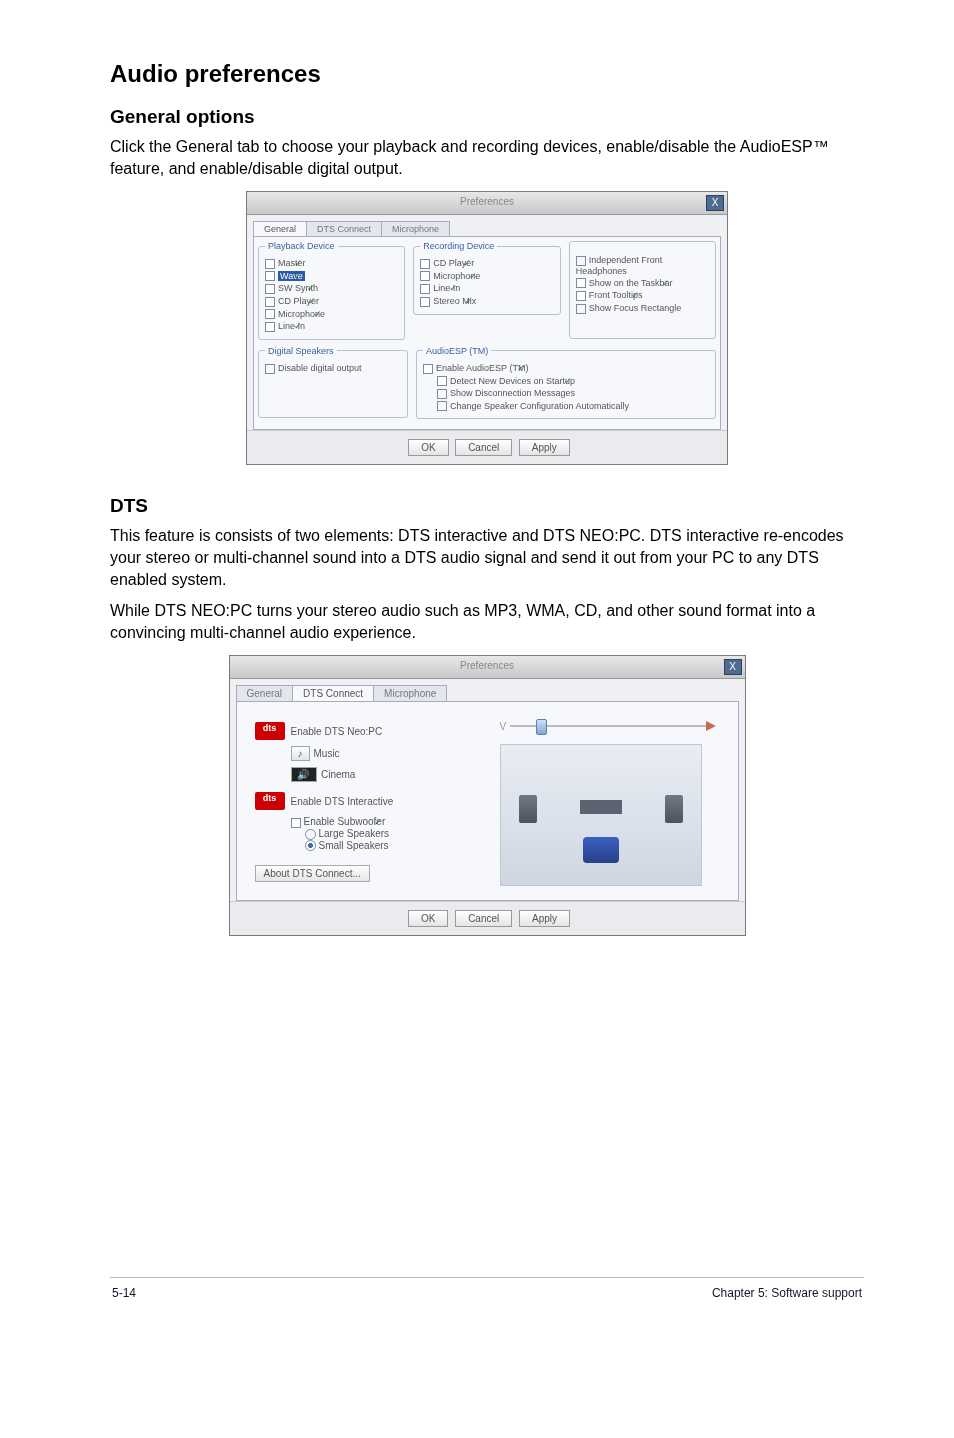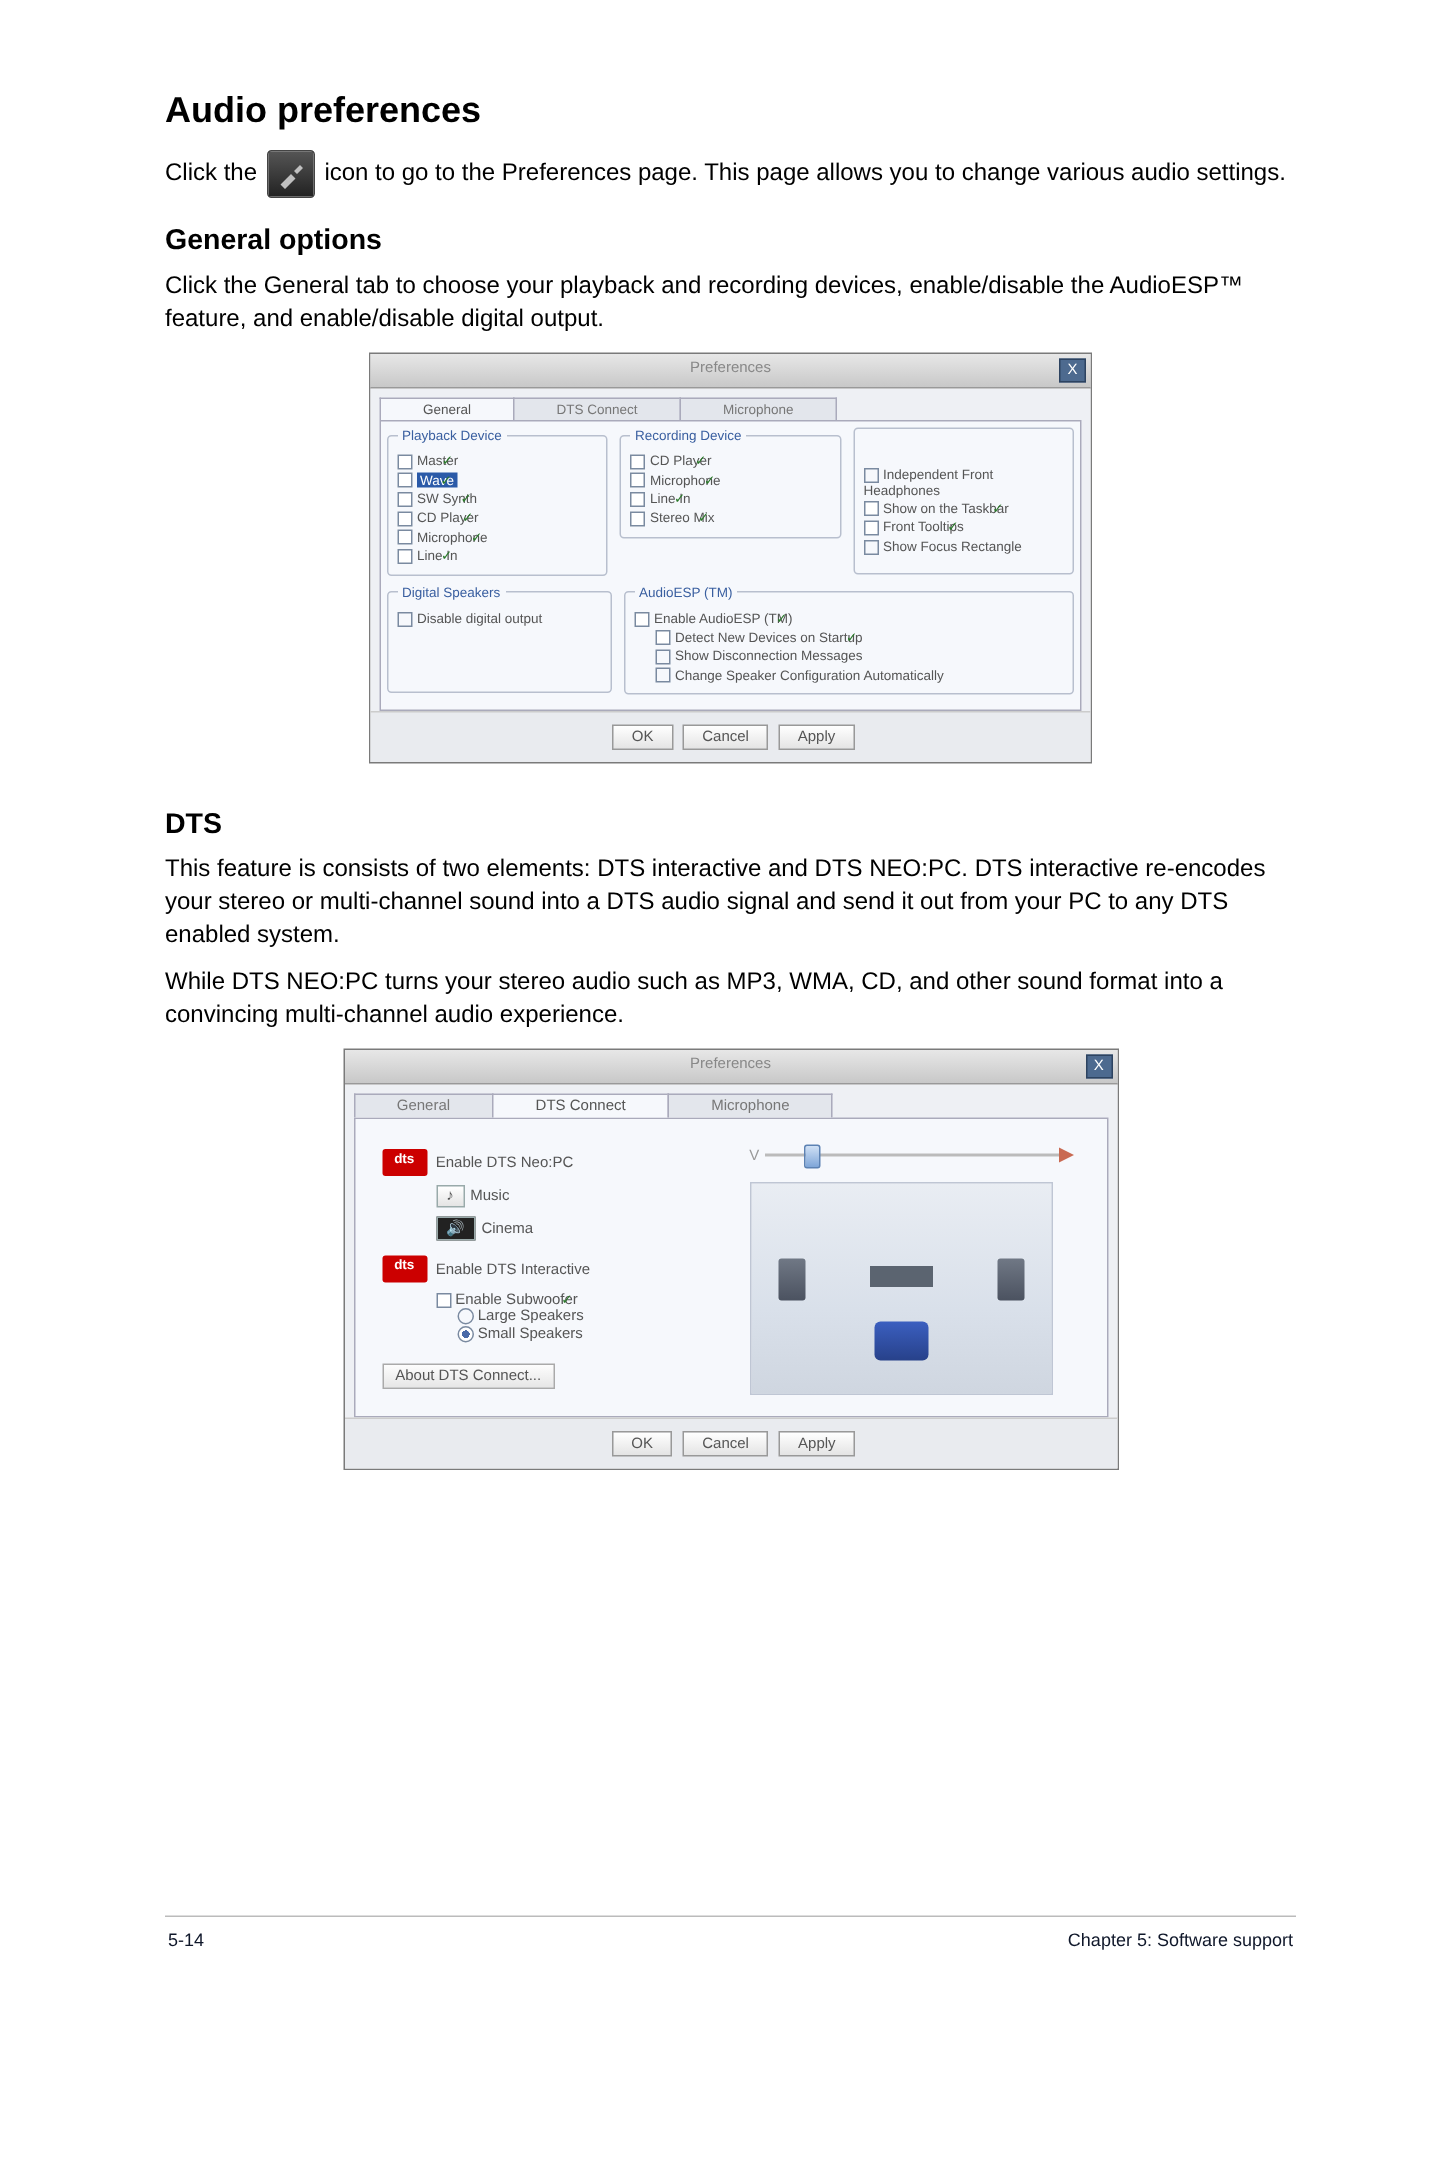--- a/index.html
+++ b/index.html
@@ -11,21 +11,21 @@
   .inline-icon svg{position:absolute;top:5px;left:5px}
 
   
   .dialog{margin:12px auto 30px auto;border:1px solid #7a7a7a;font-family:Liberation Sans, sans-serif;color:#555}
   .dlg1{width:480px;font-size:9px}
   .titlebar{height:22px;background:linear-gradient(#e7e7e7,#c8c8c8);border-bottom:1px solid #999;position:relative}
   .titlebar .ttl{position:absolute;left:50%;top:4px;transform:translateX(-50%);color:#888;font-size:10px}
   .titlebar .close{position:absolute;right:3px;top:3px;width:16px;height:14px;background:#4d6a8f;border:1px solid #2d4360;color:#fff;font-size:10px;line-height:13px;text-align:center}
   .tabs{padding:6px 6px 0 6px;background:#eef0f4}
   .tabrow{display:flex}
-  .tab{padding:2px 28px;border:1px solid #aab;border-bottom:none;background:#f6f8fc;margin-right:-1px}
+  .tab{padding:2px 10px;border:1px solid #aab;border-bottom:none;background:#f6f8fc;margin-right:-1px}
   .tab.inactive{background:#e3e6ec;color:#777}
   .tabbody{background:#f6f8fc;border:1px solid #aab;padding:4px}
   fieldset{border:1px solid #b8bfce;border-radius:3px;margin:0 0 6px 0;padding:4px 6px}
   legend{color:#3a5fa0;padding:0 3px}
   .cols{display:flex;gap:8px}
   .col{flex:1}
   ul.cl{list-style:none;margin:2px 0;padding:0}
   ul.cl li{padding:1px 0}
   .chk:before{content:"";display:inline-block;width:8px;height:8px;border:1px solid #7a8aa0;margin-right:3px;vertical-align:middle}
   .chk.on:before{background:#fff;position:relative}
@@ -56,29 +56,20 @@
   hr.ft{border:none;border-top:1px solid #bbb;margin:0}
   .footer{display:flex;justify-content:space-between;font-size:12px;color:#0f172a;padding:8px 2px 0 2px}
 </style>
 </head>
 <body>
 
 <div class="page">
 
   <h2 class="audio">Audio preferences</h2>
 
-  <p class="body">
-    <span>Click the </span>
-    <span class="inline-icon">
-      <svg width="20" height="20" viewBox="0 0 20 20">
-          <path d="M3 17 L10 10 L13 13 L6 20 Z M12 8 L16 4 L18 6 L14 10 Z" fill="#bfbfbf"></path>
-        </svg>
-    </span>
-    <span> icon to go to the Preferences page. This page allows you to change various audio settings.</span>
-  </p>
 
   <h3 class="sub">General options</h3>
   <p class="body">Click the General tab to choose your playback and recording devices, enable/disable the AudioESP™ feature, and enable/disable digital output.</p>
 
   <div class="dialog dlg1">
     <div class="titlebar">
       <span class="ttl">Preferences</span>
       <span class="close">X</span>
     </div>
     <div class="tabs">
@@ -108,21 +99,21 @@
               <ul class="cl">
                 <li class="chk on">CD Player</li>
                 <li class="chk on">Microphone</li>
                 <li class="chk on">Line In</li>
                 <li class="chk on">Stereo Mix</li>
               </ul>
             </fieldset>
           </div>
           <div class="col">
             <fieldset style="height:88px">
-              <ul class="cl" style="margin-top:20px">
+              <ul class="cl" style="margin-top:8px">
                 <li class="chk">Independent Front Headphones</li>
                 <li class="chk on">Show on the Taskbar</li>
                 <li class="chk on">Front Tooltips</li>
                 <li class="chk">Show Focus Rectangle</li>
               </ul>
             </fieldset>
           </div>
         </div>
         <div class="cols">
           <div style="flex:1">

